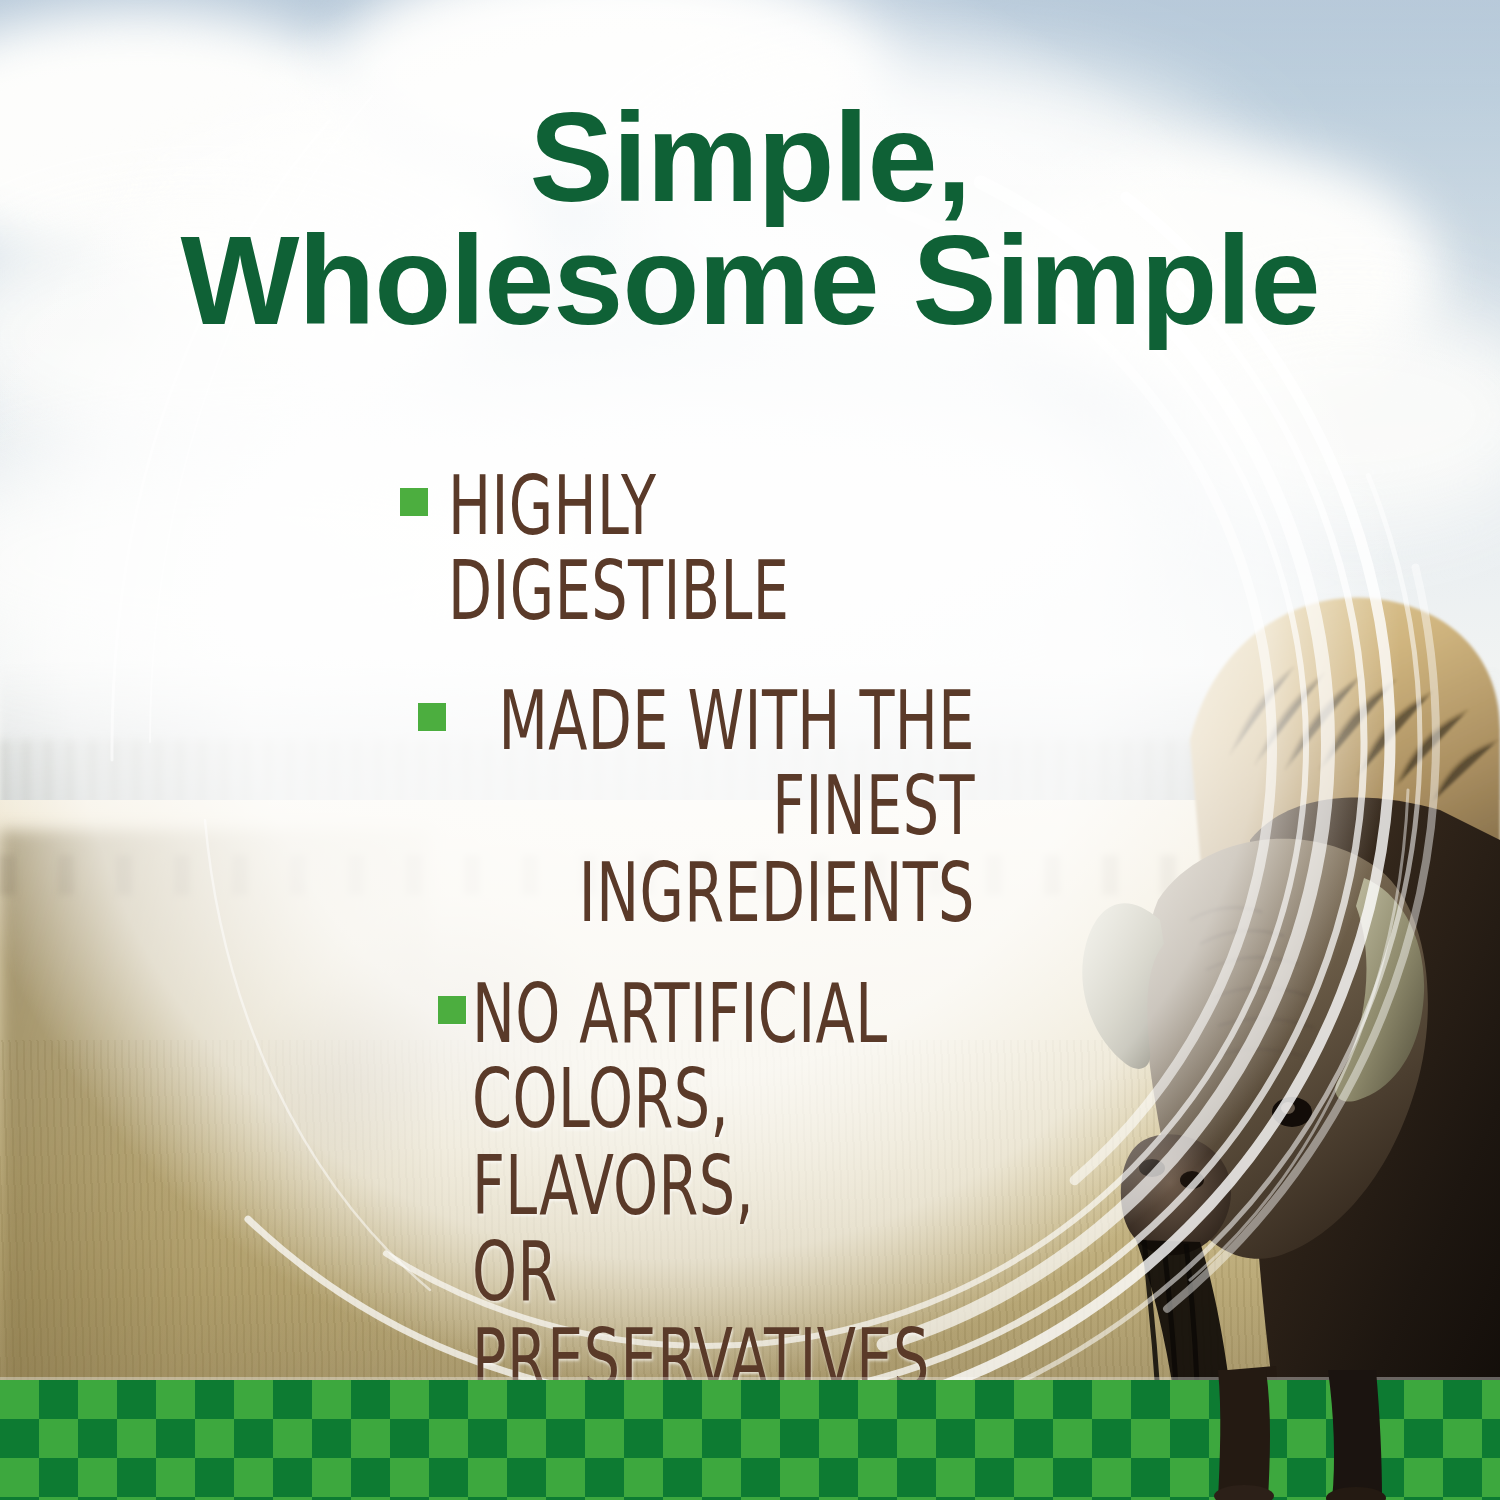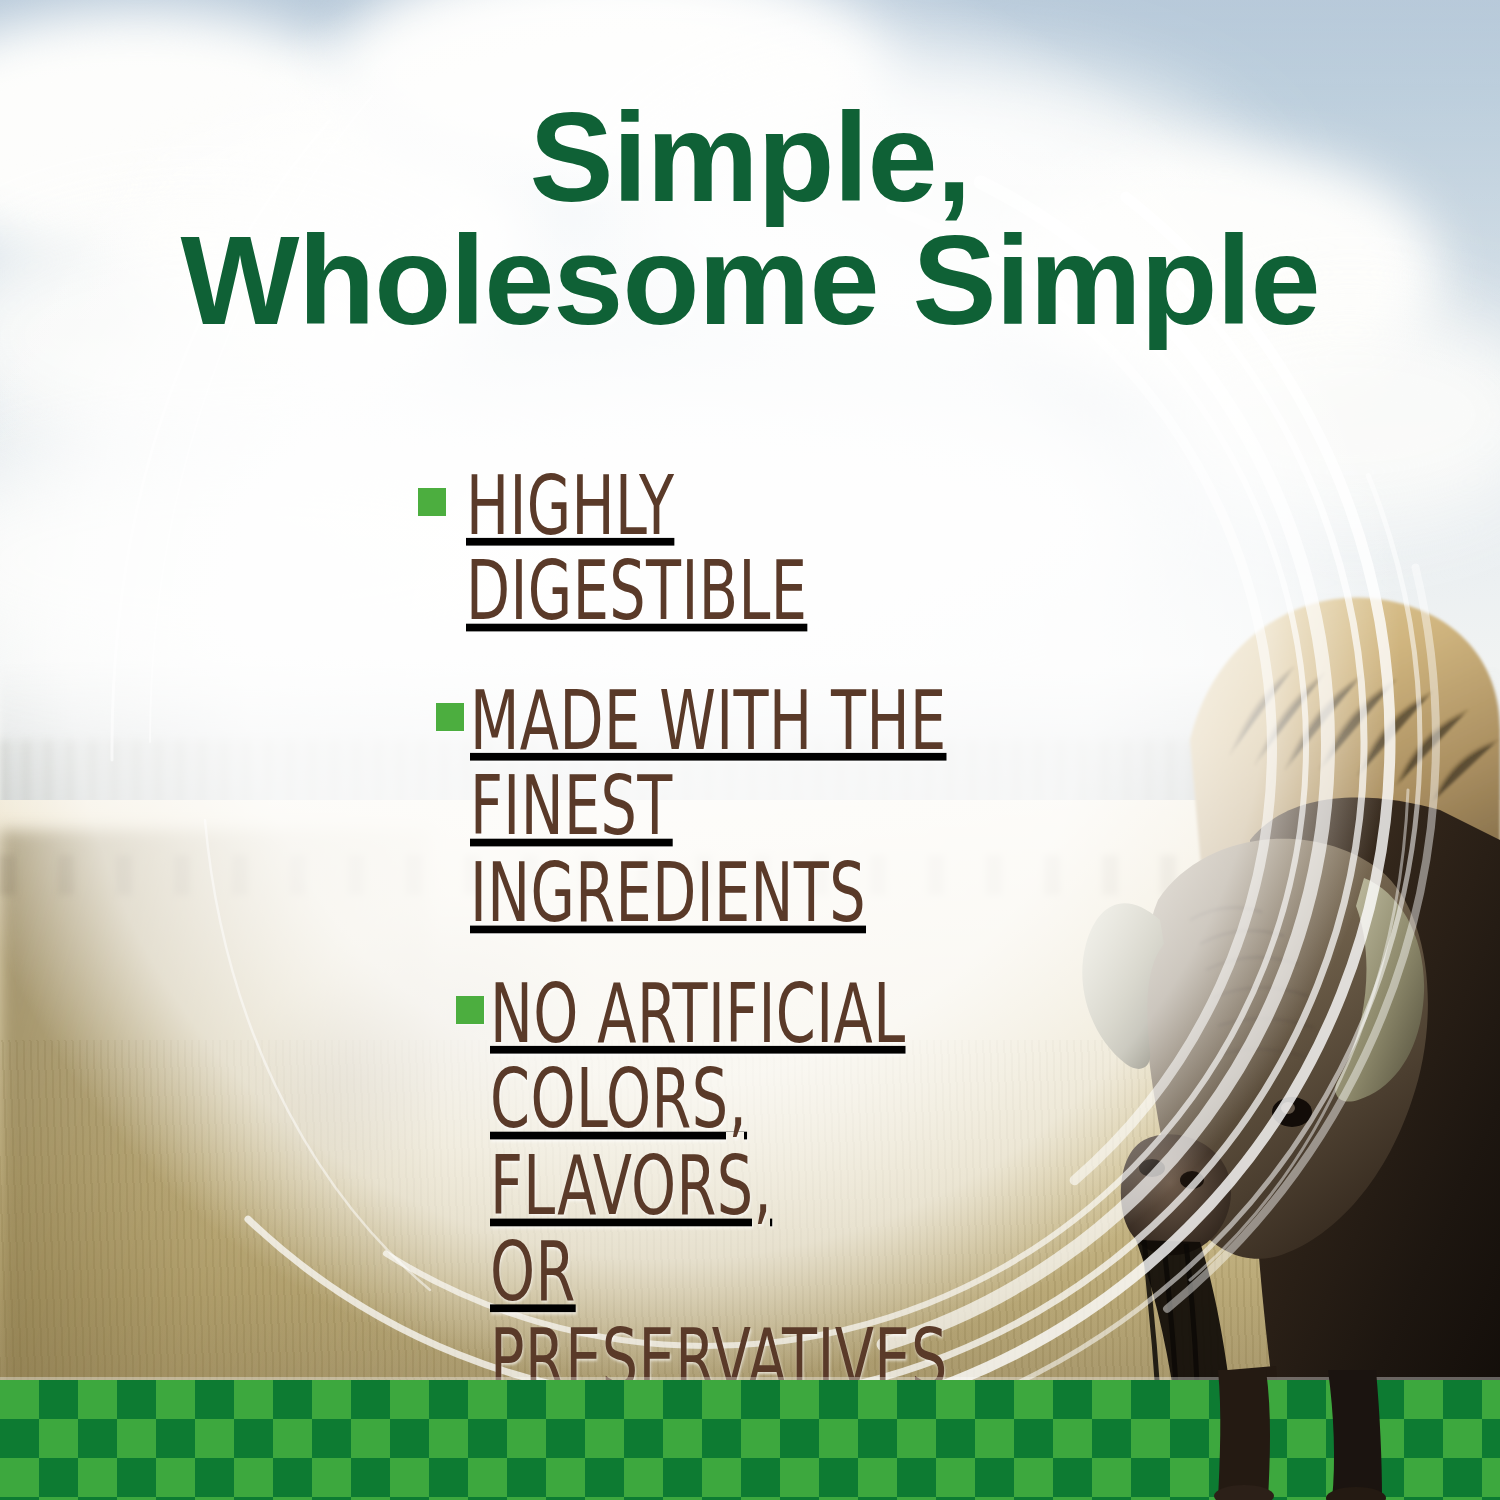--- a/index.html
+++ b/index.html
@@ -118,21 +118,21 @@
     font-size:126px;
     line-height:.98;
     letter-spacing:-1px;
     text-shadow:2px 3px 5px rgba(255,255,255,.75);
   }
   .headline .l1{display:block;}
   .headline .l2{display:block;transform:scaleX(1.0);}
 
   
   .bullets{
-    position:absolute;left:418px;top:462px;width:660px;text-decoration:underline;
+    position:absolute;left:400px;top:462px;width:660px;
   }
   .bullet-row{
     display:flex;
     align-items:flex-start;
     margin-bottom:58px;
   }
   .bullet-row:last-child{margin-bottom:0;}
   .bullet-sq{
     flex:0 0 auto;
     width:28px;height:28px;
@@ -148,21 +148,21 @@
     font-size:74px;
     line-height:1.06;
     letter-spacing:.5px;
     transform:scaleX(.86) scaleY(1.1);
     transform-origin:left top;
     text-shadow:1px 2px 3px rgba(255,255,255,.65);
     white-space:pre-line;
   }
   
   .row-1{margin-left:0px;}
-  .row-2{margin-left:18px;}
+  .row-2{margin-left:18px;text-align:right;}
   .row-3{margin-left:38px;}
   .row-2 .bullet-text,.row-3 .bullet-text{margin-left:-14px;}
 
   
   .checker{
     position:absolute;left:0;bottom:0;width:1500px;height:120px;
     background-color:#3da83e;
     background-image:
       linear-gradient(45deg,#0d7b32 25%, transparent 25%, transparent 75%, #0d7b32 75%),
       linear-gradient(45deg,#0d7b32 25%, transparent 25%, transparent 75%, #0d7b32 75%);

